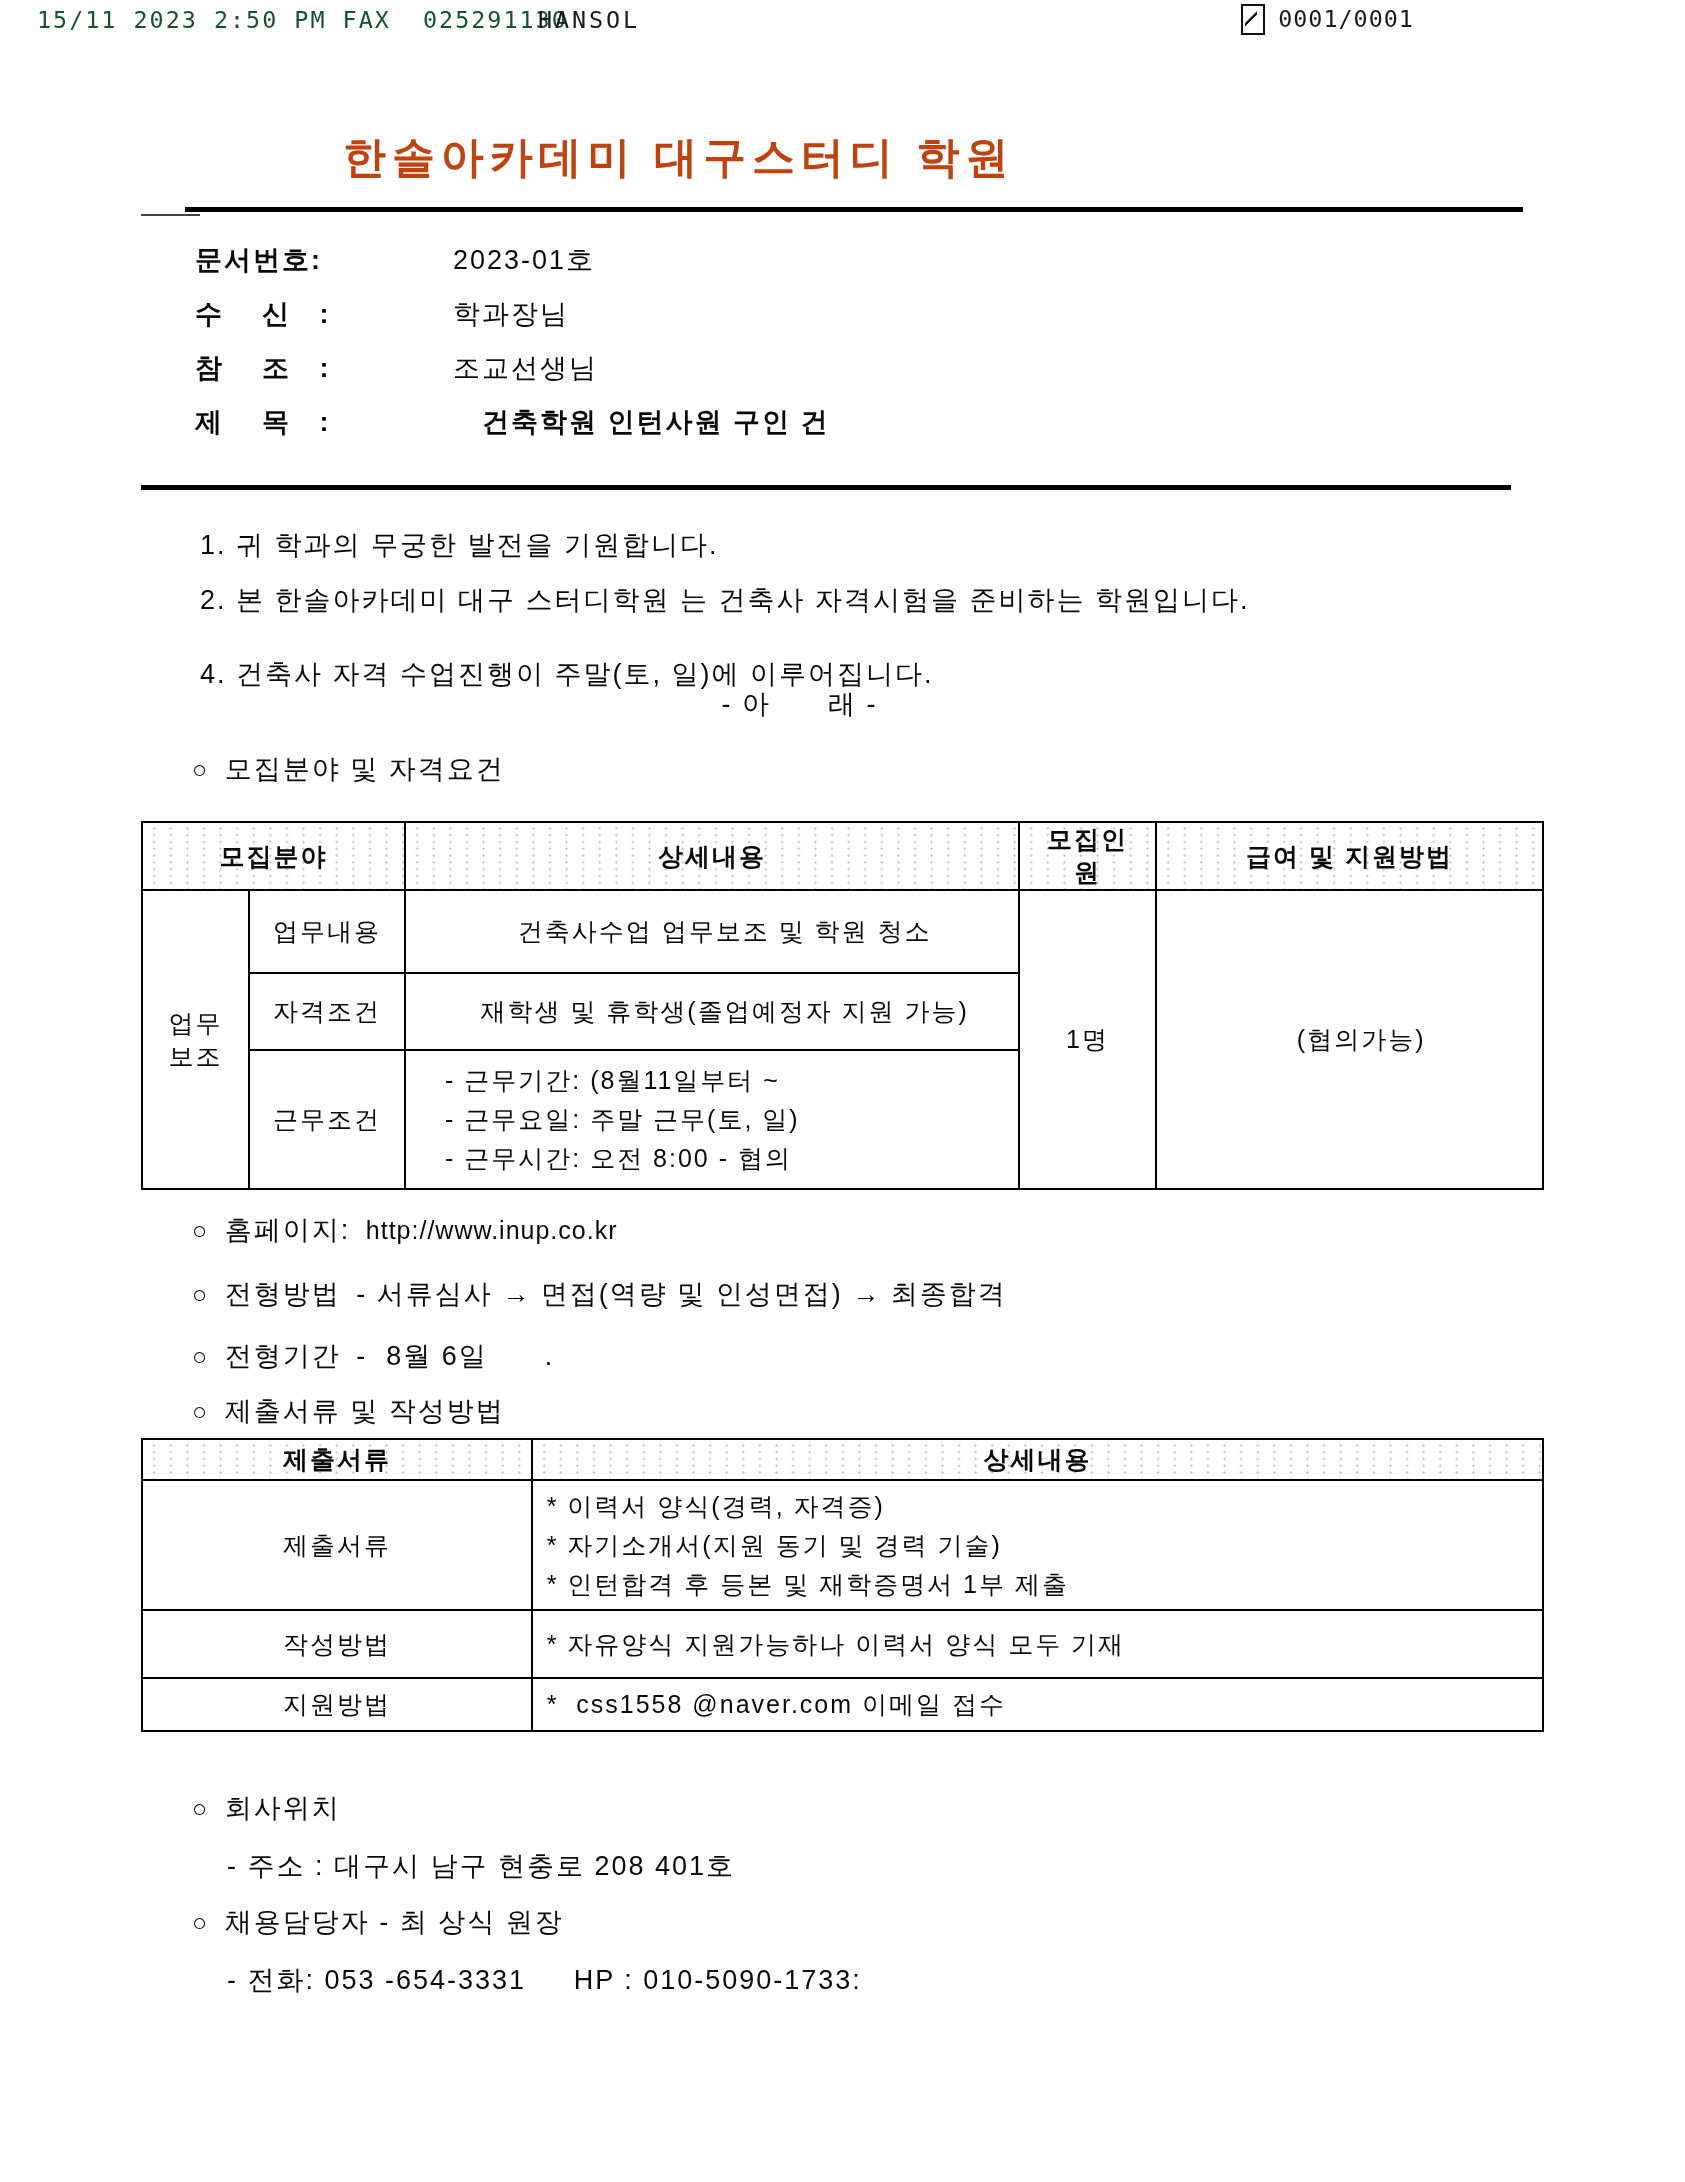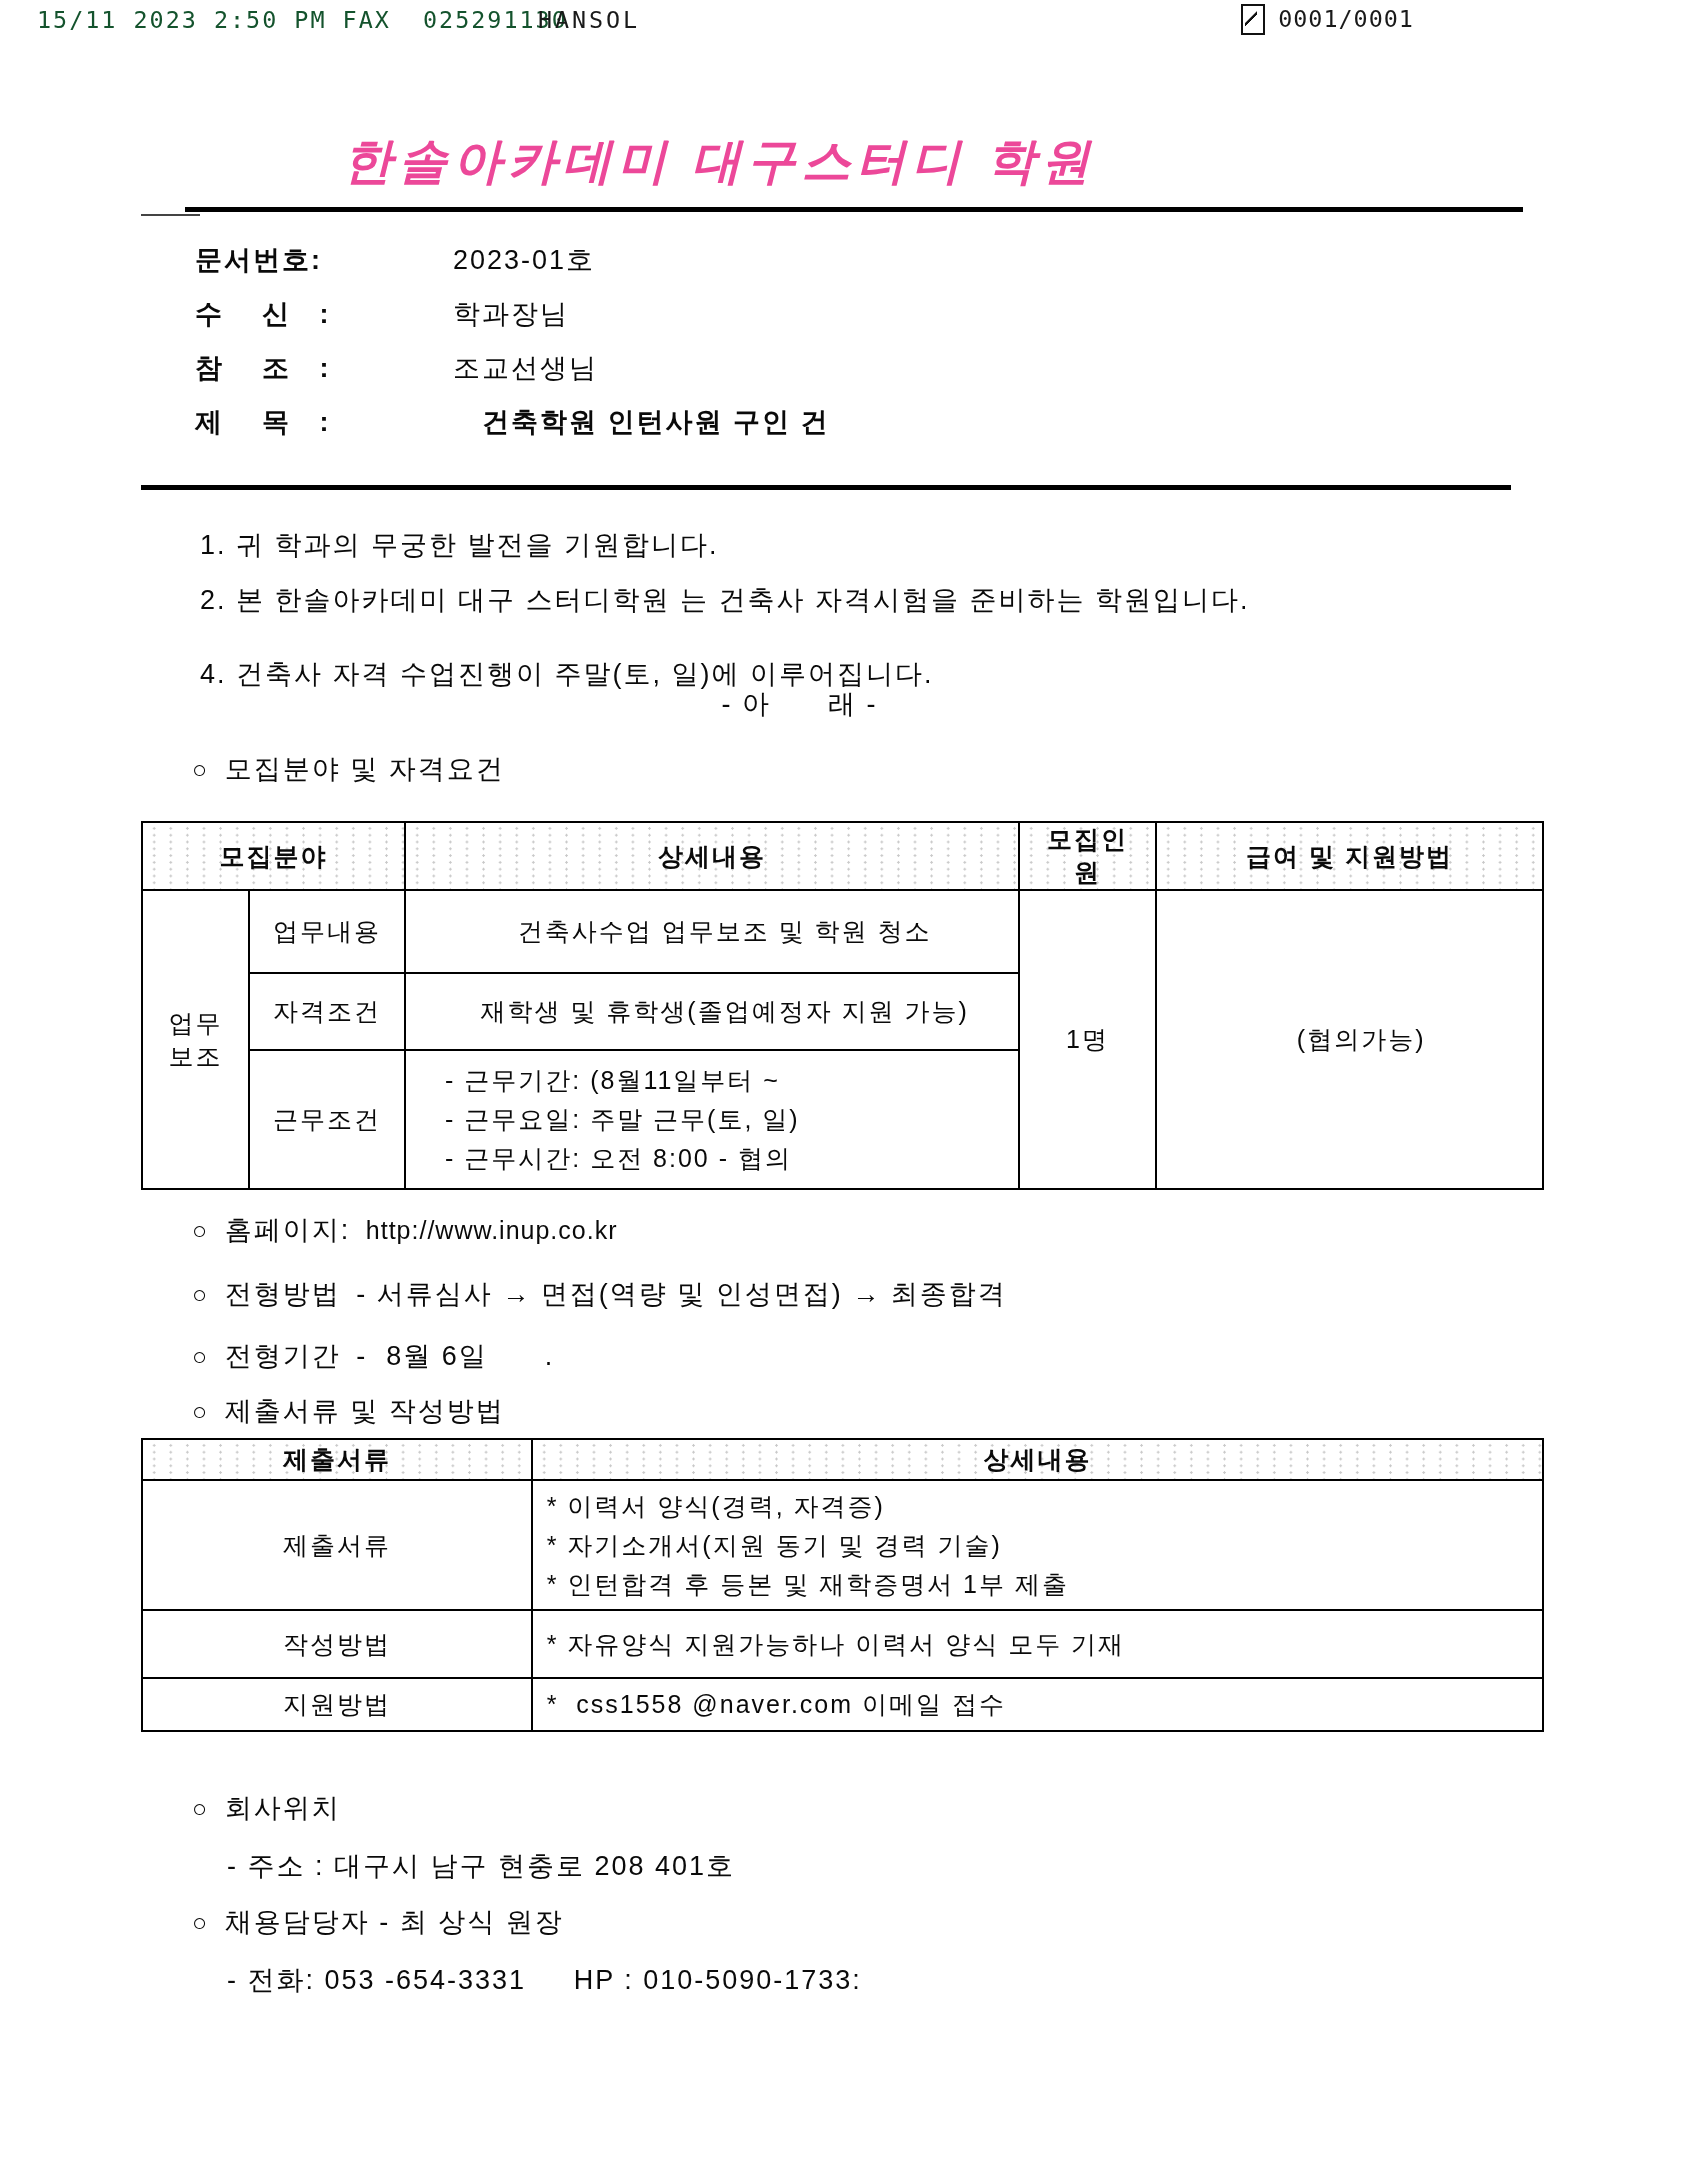--- a/index.html
+++ b/index.html
@@ -14,21 +14,21 @@
 
   
   .fax-left{left:37px;top:5.9px;font-size:23.4px;letter-spacing:2px;color:#14532d;}
   .fax-center{left:538px;top:5.9px;font-size:23.4px;letter-spacing:2.9px;color:#1a1a1a;}
   .fax-right{left:1241px;top:3.9px;font-size:23.4px;letter-spacing:1px;color:#1a1a1a;display:flex;align-items:center;gap:13.7px;}
   .fax-page-icon{display:inline-block;width:19.5px;height:27px;border:2.9px solid #111;position:relative;background:#fff;}
   .fax-page-icon::after{content:"";position:absolute;left:2px;top:3.9px;width:11.7px;height:17.6px;
     background:linear-gradient(135deg,transparent 44%,#111 46%,#111 56%,transparent 58%);}
 
   
-  .doc-title{left:343px;top:129px;font-size:49px;font-weight:bold;letter-spacing:5.9px;color:#ec4899;font-style:italic;}
+  .doc-title{left:343px;top:129px;font-size:43px;font-weight:bold;letter-spacing:5.9px;color:#c2410c;}
   .title-rule{left:185px;top:207px;width:1338px;height:4.9px;background:#000;}
   .title-rule::after{content:"";position:absolute;left:-44px;top:6.8px;width:59px;height:2px;background:#444;}
 
   
   .meta{left:195px;top:224px;font-size:27px;letter-spacing:2px;}
   .meta-row{display:flex;height:54px;align-items:flex-end;}
   .meta-label{width:258px;white-space:pre;font-weight:600;}
   .meta-value{white-space:pre;}
   .meta-row.subject .meta-value{font-weight:bold;margin-left:29px;}
   .head-rule{left:141px;top:485px;width:1370px;height:4.9px;background:#000;}

